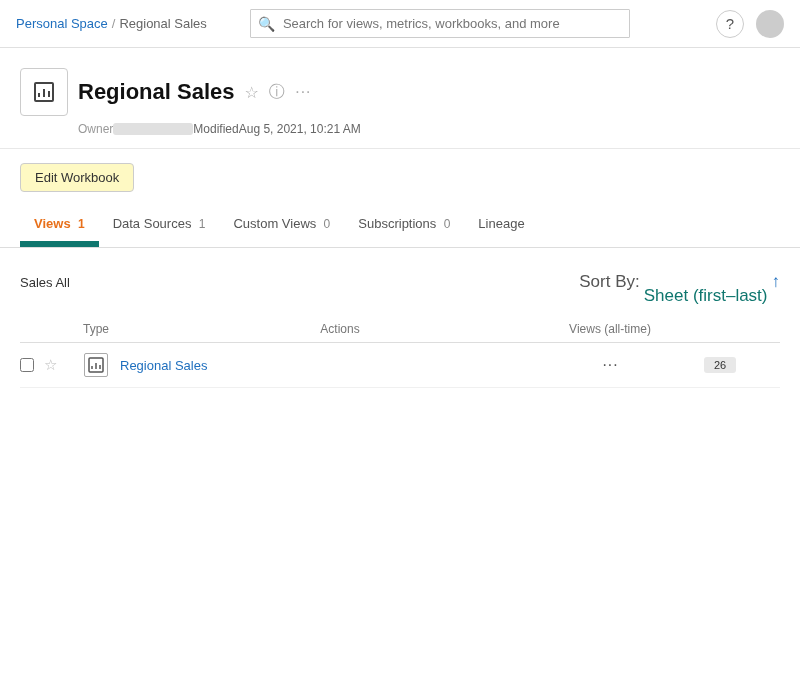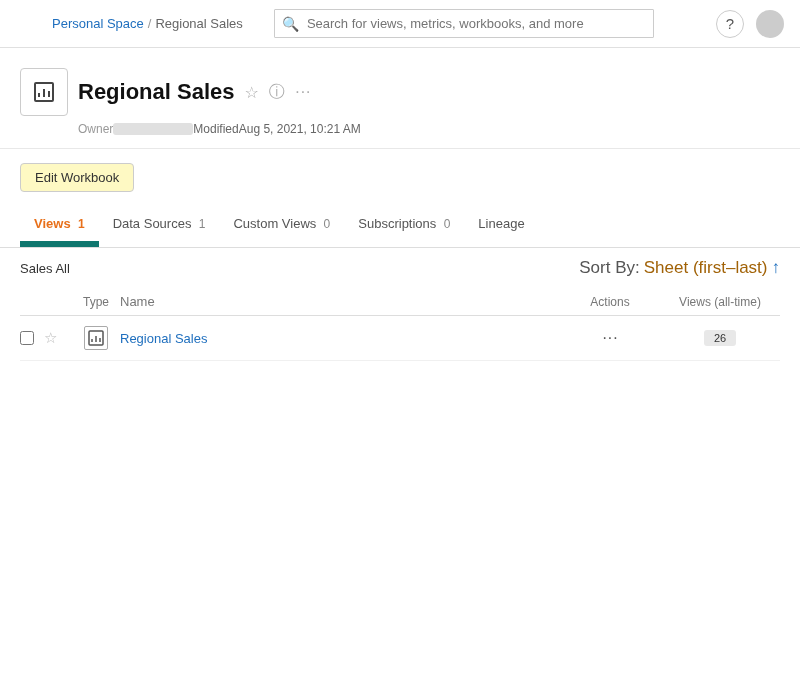--- a/index.html
+++ b/index.html
@@ -13,21 +13,20 @@
       padding: 0 16px;
       border-bottom: 1px solid #e0e0e0;
       background: #fff;
     }
     .breadcrumb {
       display: flex;
       align-items: center;
       gap: 4px;
       font-size: 13px;
       flex: 0 0 auto;
-      margin-left: 36px;
     }
     .breadcrumb-personal {
       color: #1f6fbe;
       cursor: pointer;
     }
     .breadcrumb-sep { color: #999; }
     .breadcrumb-current { color: #666; }
 
     .search-bar {
       flex: 1;
@@ -184,22 +183,23 @@
       cursor: pointer;
     }
     .sort-by {
       display: flex;
       align-items: center;
       gap: 4px;
       font-size: 17px;
       color: #555;
     }
     .sort-value {
-      color: #a16207;
-      cursor: pointer;
+      color: #0f766e;
+      cursor: pointer;
+      margin-top: 28px;
     }
     .sort-arrow { color: #1f6fbe; }
 
     
     .table-container {
       padding: 0 20px;
     }
     .table-header {
       display: grid;
       grid-template-columns: 24px 28px 48px 1fr 100px 120px;
@@ -343,21 +343,20 @@
     <span class="sort-arrow">↑</span>
   </div>
 </div>
 
 <div class="table-container">
 
   <div class="table-header">
     <div class="col-checkbox"></div>
     <div class="col-star"></div>
     <div class="col-type">Type</div>
-    <div class="col-name">Name</div>
     <div class="col-actions">Actions</div>
     <div class="col-views">Views (all-time)</div>
   </div>
 
   <div class="table-row">
     <div class="col-checkbox">
       <input type="checkbox" style="">
     </div>
     <div class="col-star">
       <span class="star-icon">☆</span>

